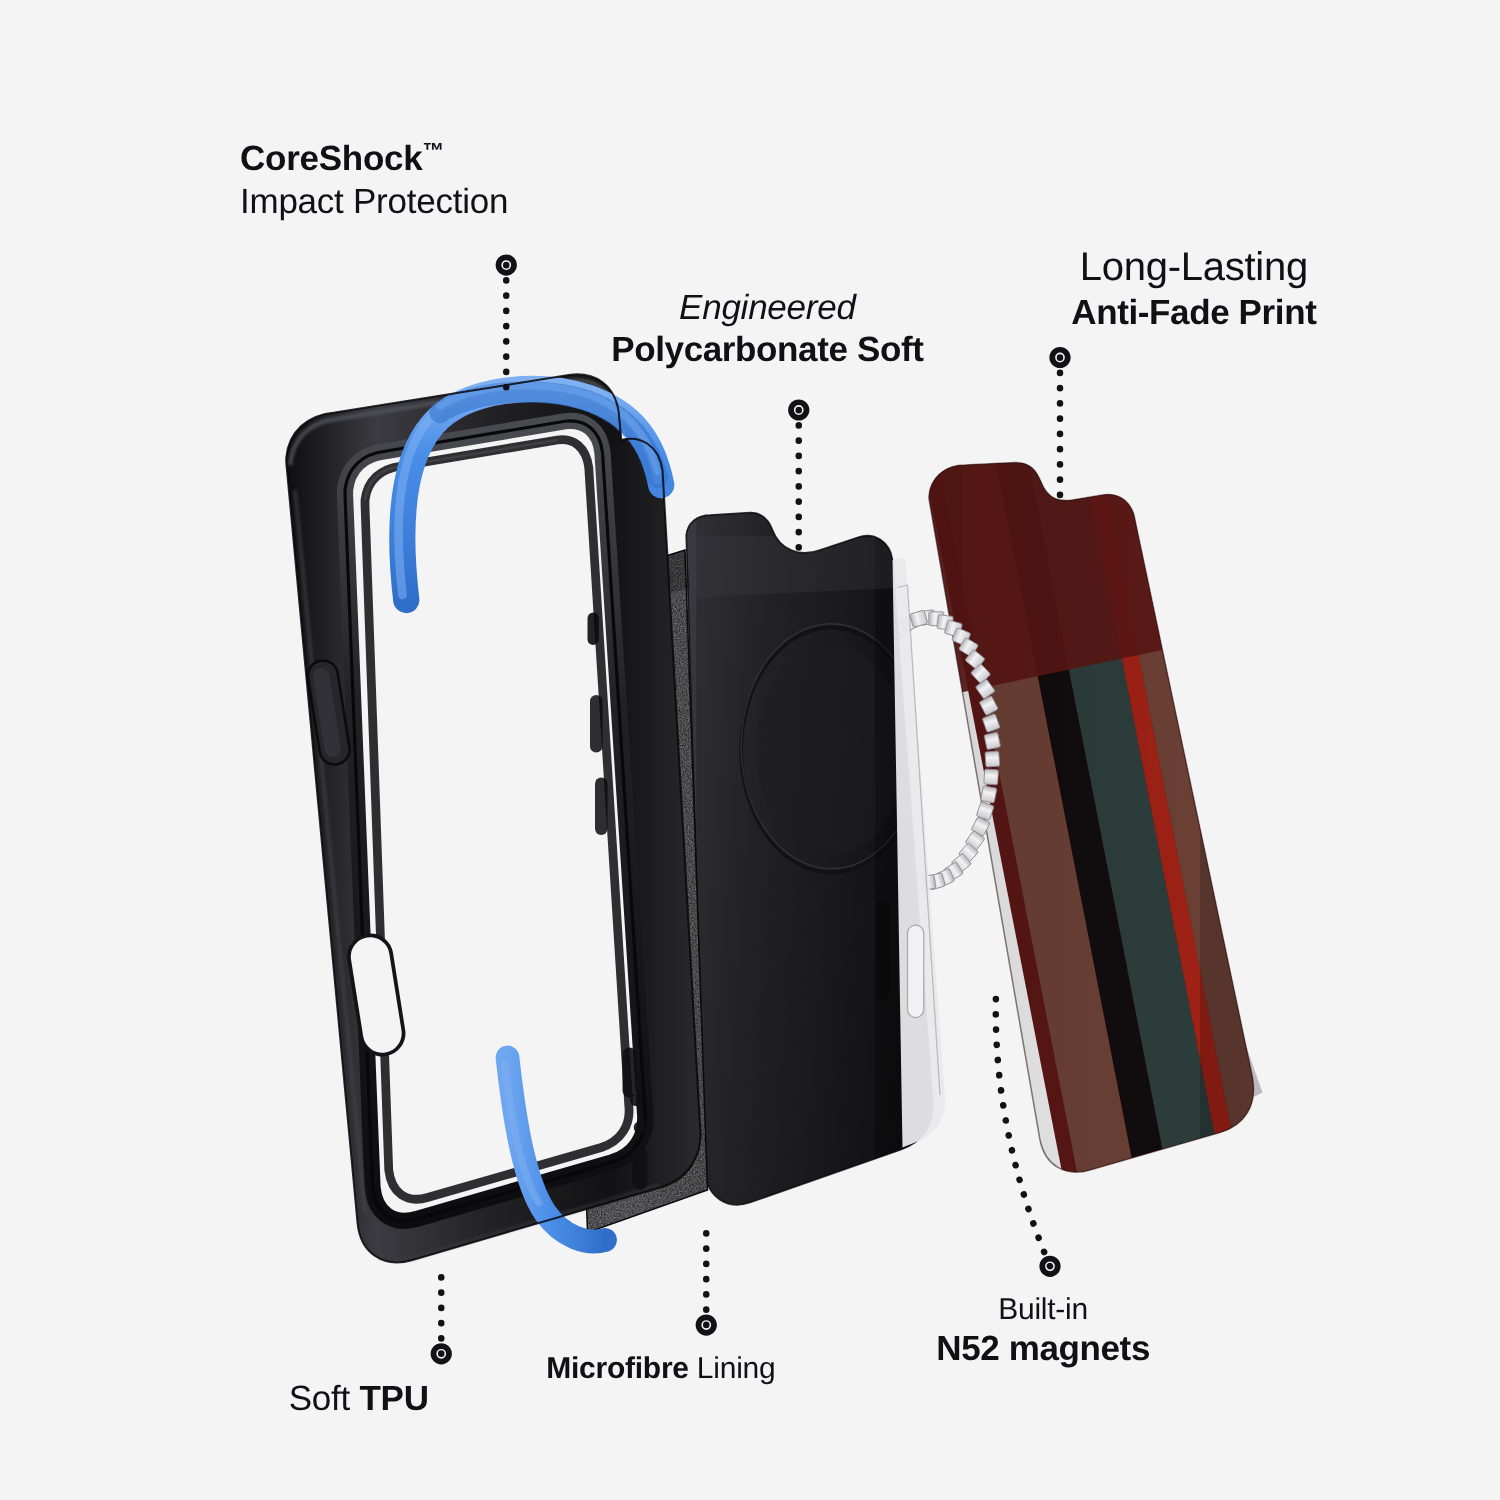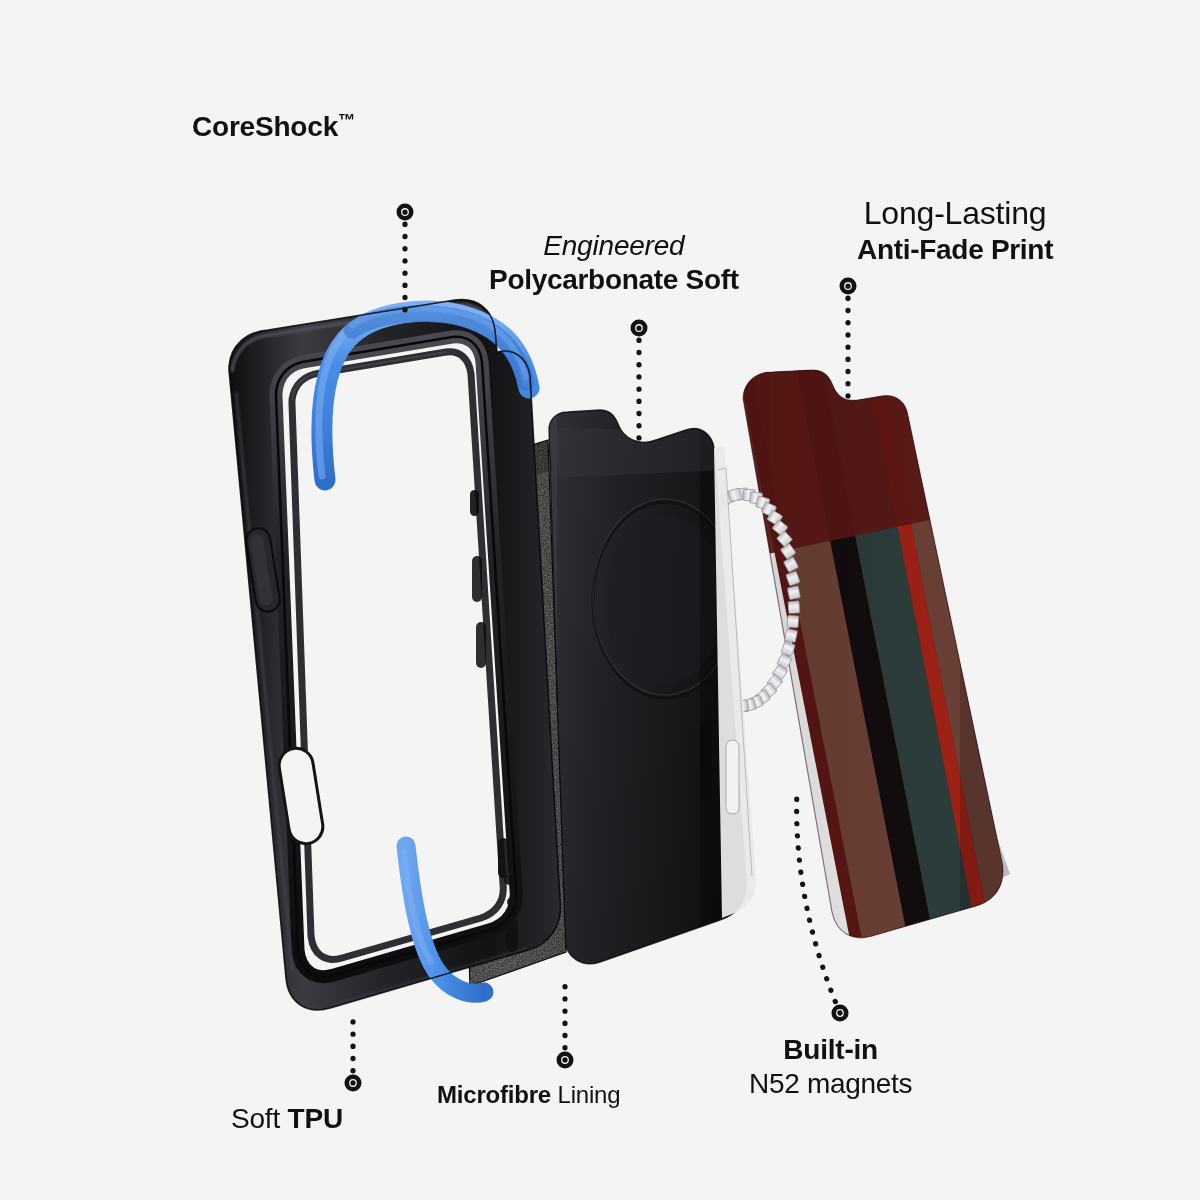--- a/index.html
+++ b/index.html
@@ -28,22 +28,22 @@
   #co-polycarb .l2{font-weight:700;font-size:28px;letter-spacing:-0.3px;}
 
   #co-antifade{left:857px;top:194px;font-size:27px;text-align:center;}
   #co-antifade .l1{font-weight:400;font-size:32px;letter-spacing:-0.2px;}
   #co-antifade .l2{font-weight:700;font-size:28px;letter-spacing:-0.3px;}
 
   #co-tpu{left:231px;top:1102px;font-size:28px;letter-spacing:-0.2px;}
   #co-micro{left:437px;top:1080px;font-size:24px;letter-spacing:-0.2px;}
 
   #co-magnets{left:749px;top:1033px;font-size:27px;text-align:center;}
-  #co-magnets .l1{font-weight:700;font-size:28px;letter-spacing:-0.2px;}
-  #co-magnets .l2{font-weight:400;font-size:28px;letter-spacing:-0.3px;}
+  #co-magnets .l1{font-weight:400;font-size:24px;letter-spacing:-0.2px;}
+  #co-magnets .l2{font-weight:700;font-size:28px;letter-spacing:-0.3px;}
 
   .sup{font-size:0.62em;vertical-align:super;font-weight:700;}
 </style>
 </head>
 <body>
 
 <div id="stage">
 
   <svg id="art" viewBox="0 0 1200 1200">
     <defs>
@@ -406,20 +406,21 @@
         <circle cx="353" cy="1083" r="6.2" fill="none" stroke="#121215" stroke-width="4.6"></circle>
         <path d="M565,1060 L565,979" fill="none" stroke="#121215" stroke-width="5.2" stroke-linecap="round" stroke-dasharray="0.2 12"></path>
         <circle cx="565" cy="1060" r="6.2" fill="none" stroke="#121215" stroke-width="4.6"></circle>
         <path d="M840,1013 Q792.5,901 797,789" fill="none" stroke="#121215" stroke-width="5.2" stroke-linecap="round" stroke-dasharray="0.2 12"></path>
         <circle cx="840" cy="1013" r="6.2" fill="none" stroke="#121215" stroke-width="4.6"></circle>
       </g>
   </svg>
 
   <div class="callout" id="co-coreshock">
     <span class="ln l1">CoreShock<span class="sup">™</span></span>
+    <span class="ln l2">Impact Protection</span>
   </div>
 
   <div class="callout" id="co-polycarb">
     <span class="ln l1">Engineered</span>
     <span class="ln l2">Polycarbonate Soft</span>
   </div>
 
   <div class="callout" id="co-antifade">
     <span class="ln l1">Long-Lasting</span>
     <span class="ln l2">Anti-Fade Print</span>

